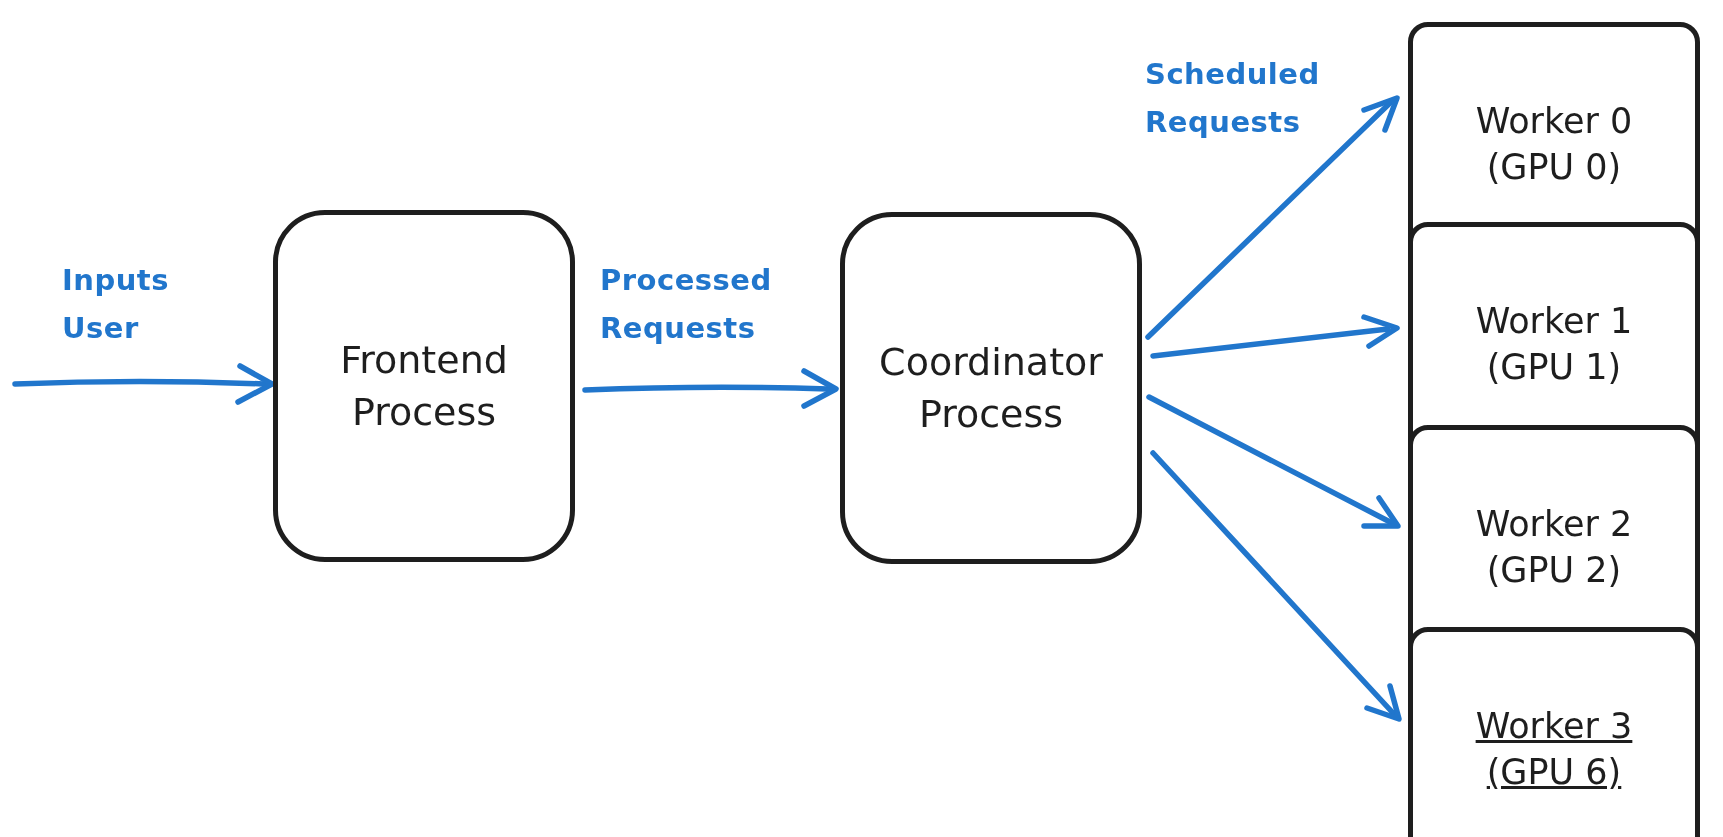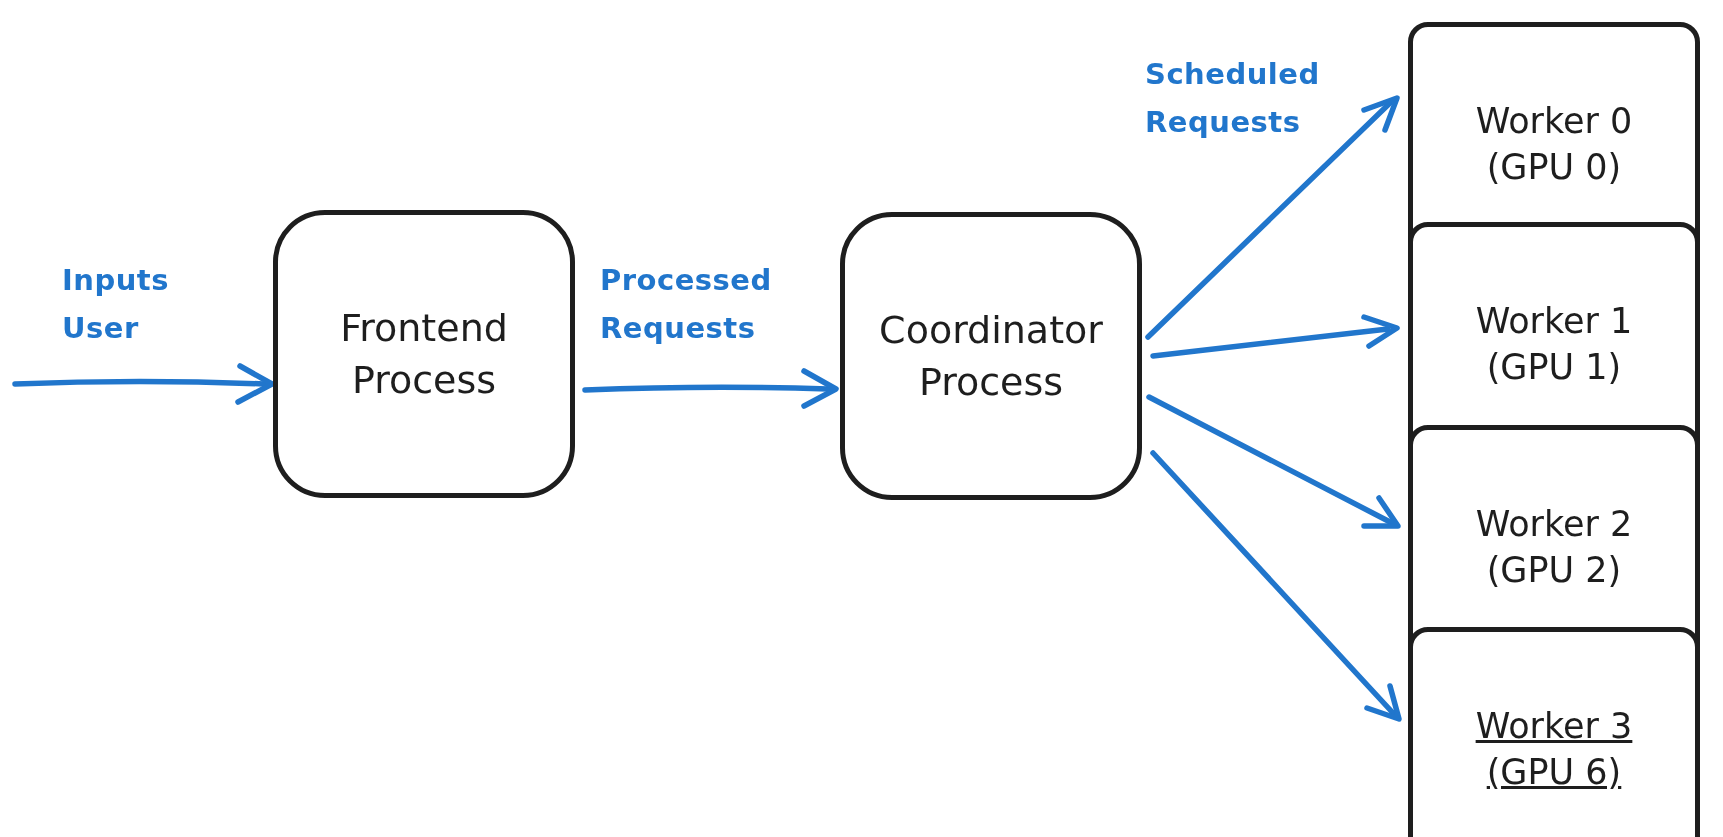--- a/index.html
+++ b/index.html
@@ -16,21 +16,21 @@
     fill:none;stroke:var(--blue);stroke-width:5.5;
     stroke-linecap:round;stroke-linejoin:round;
   }
   .node{
     position:absolute;
     border:5px solid var(--black);
     background:var(--bg);
     display:flex;flex-direction:column;align-items:center;justify-content:center;
     color:var(--black);text-align:center;
   }
-  .node.big{width:302px;height:288px;border-radius:52px;font-size:38px;line-height:52px;}
+  .node.big{width:302px;height:352px;border-radius:52px;font-size:38px;line-height:52px;}
   .node.worker{width:292px;height:243px;border-radius:20px;font-size:35px;line-height:46px;}
   .flow-label{
     position:absolute;color:var(--blue);
     font-size:29px;line-height:48px;font-weight:bold;letter-spacing:0.5px;
   }
   .node-frontend{left:273px;top:210px;}
   .node-coordinator{left:840px;top:212px;width:303px;height:351px;}
   .node-worker0{left:1408px;top:22px;}
   .node-worker1{left:1408px;top:222px;}
   .node-worker2{left:1408px;top:425px;}

